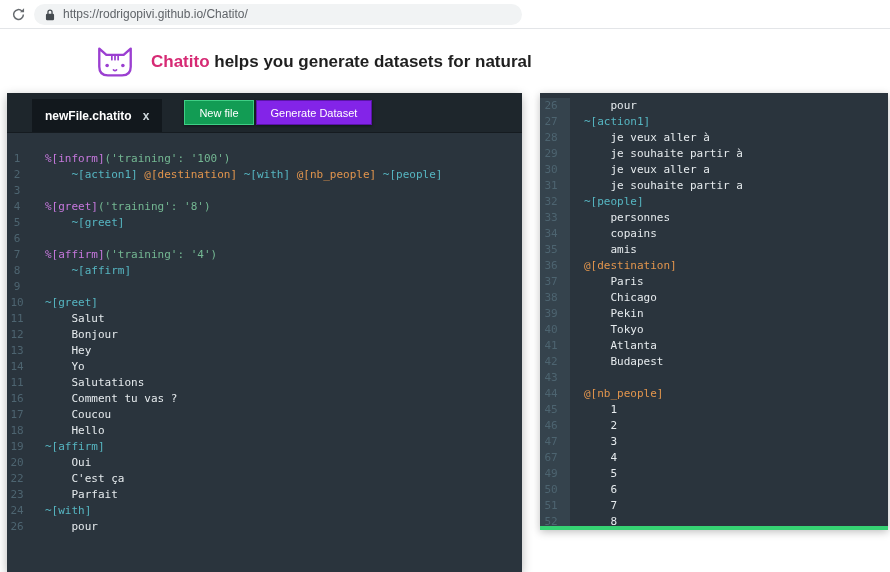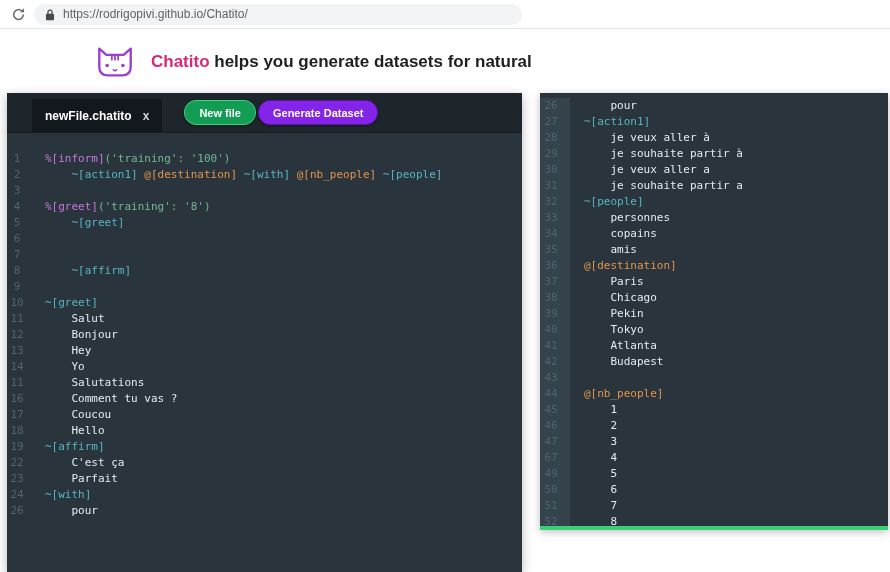--- a/index.html
+++ b/index.html
@@ -37,21 +37,21 @@
   .panel{position:absolute;background:var(--editor-bg);
          font-family:"DejaVu Sans Mono",monospace;font-size:11px;line-height:16px;}
   .panel-left{left:7px;top:93px;width:515px;height:479px;box-shadow:0 3px 10px rgba(0,0,0,.28);overflow:hidden;}
   .panel-right{left:540px;top:93px;width:348px;height:437px;box-shadow:0 2px 8px rgba(0,0,0,.25);overflow:hidden;}
 
   .tabbar{height:40px;background:var(--tabbar-bg);display:flex;align-items:center;
           font-family:"Liberation Sans",sans-serif;border-bottom:1px solid #151b20;}
   .tab{align-self:flex-end;height:33px;background:var(--tab-bg);color:#fff;display:flex;
        align-items:center;padding:0 13px;margin-left:25px;font-size:12px;font-weight:bold;cursor:pointer;}
   .tab-close{margin-left:11px;color:#cfd8dc;font-weight:bold;cursor:pointer;}
-  .btn{height:25px;border-radius:12px;font-size:11px;font-weight:bold;color:#fff;display:flex;
+  .btn{height:25px;border-radius:0;font-size:11px;font-weight:normal;color:#fff;display:flex;
        align-items:center;padding:0 14px;cursor:pointer;box-shadow:0 1px 3px rgba(0,0,0,.45);}
   .btn-new{background:var(--btn-green);border:1px solid var(--btn-green-border);margin-left:22px;}
   .btn-gen{background:var(--btn-purple);border:1px solid var(--btn-purple-border);margin-left:2px;}
 
   .codearea{padding-top:18px;cursor:text;}
   .panel-right .codearea{padding-top:5px;}
   .cm-line{display:flex;height:16px;}
   .ln{flex:none;width:30px;text-align:center;padding-right:10px;color:var(--line-number);}
   .panel-right .ln{width:30px;padding-right:8px;background:var(--gutter);}
   .code{white-space:pre;color:var(--text);padding-left:8px;}
@@ -130,20 +130,21 @@
         <div class="cm-line">
           <span class="ln">5</span>
           <span class="code"><span class="tok-text">    </span><span class="tok-alias">~[greet]</span></span>
         </div>
         <div class="cm-line">
           <span class="ln">6</span>
           <span class="code"></span>
         </div>
         <div class="cm-line">
           <span class="ln">7</span>
+          <span class="code"><span class="tok-intent">%[affirm]</span><span class="tok-arg">('training': '4')</span></span>
         </div>
         <div class="cm-line">
           <span class="ln">8</span>
           <span class="code"><span class="tok-text">    </span><span class="tok-alias">~[affirm]</span></span>
         </div>
         <div class="cm-line">
           <span class="ln">9</span>
           <span class="code"></span>
         </div>
         <div class="cm-line">
@@ -178,20 +179,24 @@
           <span class="ln">17</span>
           <span class="code"><span class="tok-text">    Coucou</span></span>
         </div>
         <div class="cm-line">
           <span class="ln">18</span>
           <span class="code"><span class="tok-text">    Hello</span></span>
         </div>
         <div class="cm-line">
           <span class="ln">19</span>
           <span class="code"><span class="tok-alias">~[affirm]</span></span>
+        </div>
+        <div class="cm-line">
+          <span class="ln">20</span>
+          <span class="code"><span class="tok-text">    Oui</span></span>
         </div>
         <div class="cm-line">
           <span class="ln">22</span>
           <span class="code"><span class="tok-text">    C'est ça</span></span>
         </div>
         <div class="cm-line">
           <span class="ln">23</span>
           <span class="code"><span class="tok-text">    Parfait</span></span>
         </div>
         <div class="cm-line">

